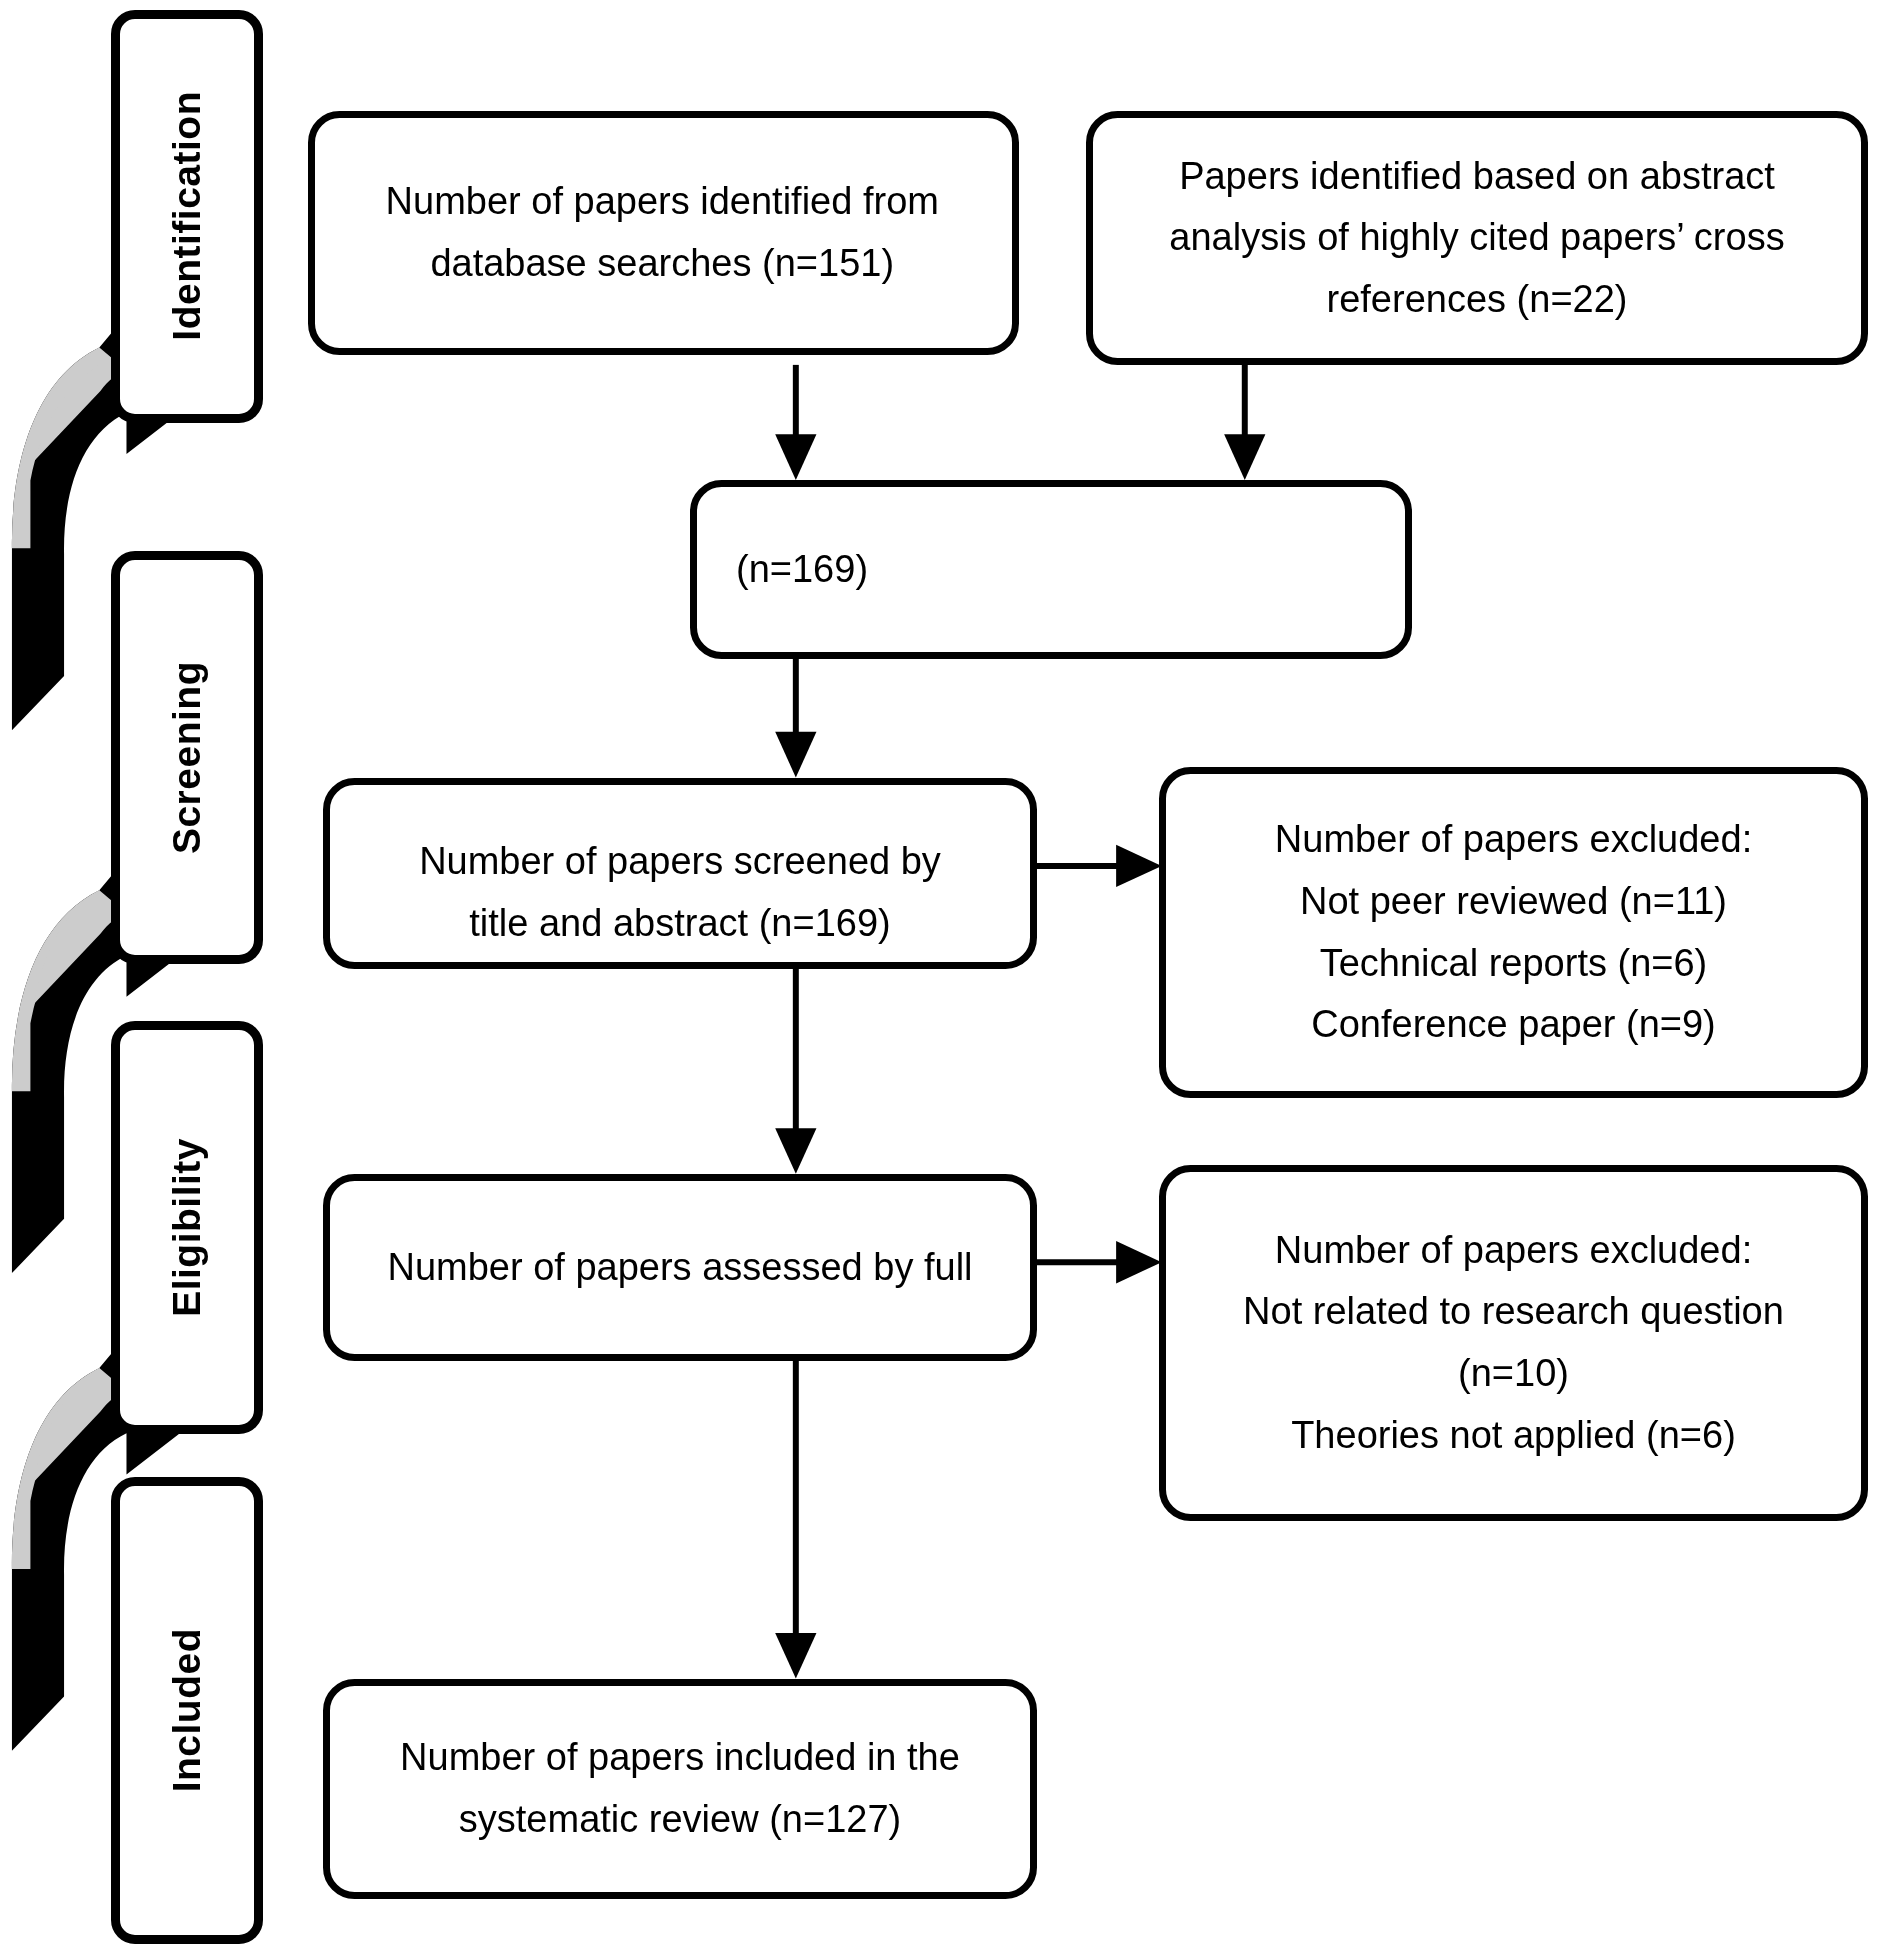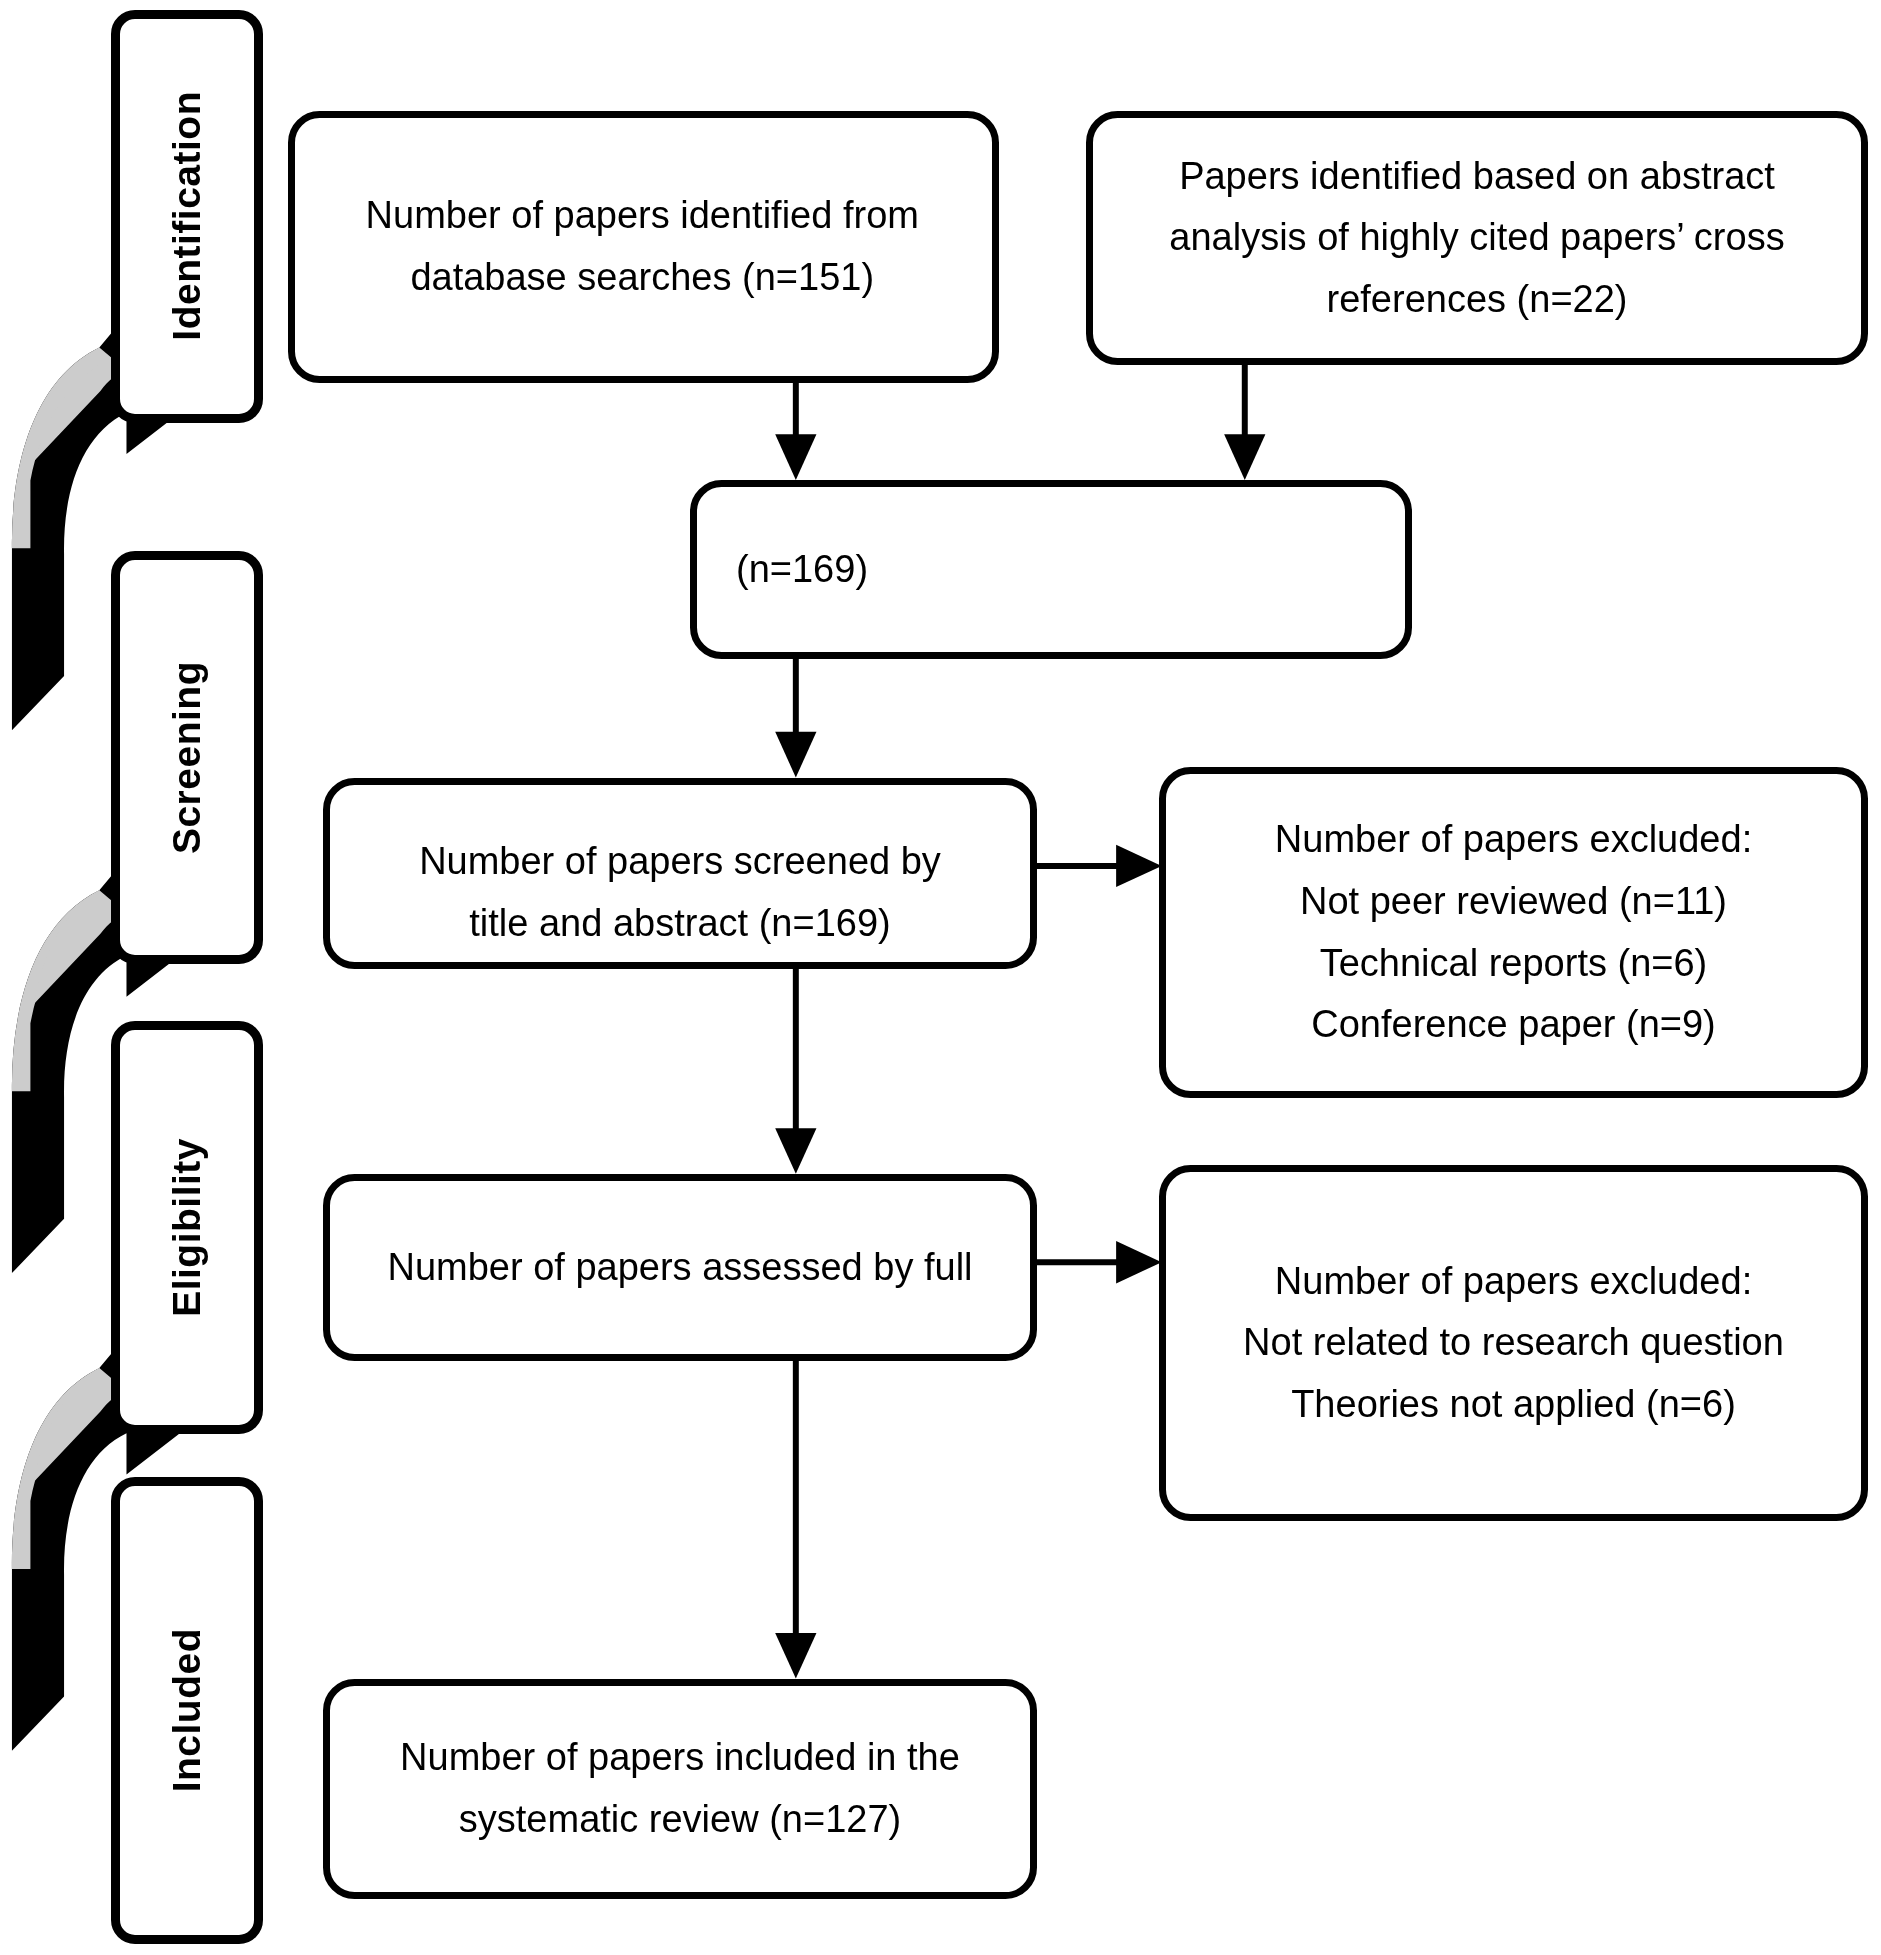--- a/index.html
+++ b/index.html
@@ -173,21 +173,21 @@
   </div>
 
   <div class="slab" style="left:111px; top:1021px; width:152px; height:413px;">
     <span class="vt">Eligibility</span>
   </div>
 
   <div class="slab" style="left:111px; top:1477px; width:152px; height:467px;">
     <span class="vt">Included</span>
   </div>
 
-  <div class="fbox" style="left:288px; top:111px; width:711px; height:272px;padding-left:16px;">
+  <div class="fbox" style="left:308px; top:111px; width:711px; height:244px;padding-left:16px;">
     <span class="txt">
       <span class="ln">Number of papers identified from</span>
       <span class="ln">database searches (n=151)</span>
     </span>
   </div>
 
   <div class="fbox" style="left:1086px; top:111px; width:782px; height:254px;">
     <span class="txt">
       <span class="ln">Papers identified based on abstract</span>
       <span class="ln">analysis of highly cited papers’ cross</span>
@@ -220,20 +220,21 @@
   <div class="fbox" style="left:323px; top:1174px; width:714px; height:187px;">
     <span class="txt">
       <span class="ln">Number of papers assessed by full</span>
     </span>
   </div>
 
   <div class="fbox" style="left:1159px; top:1165px; width:709px; height:356px;">
     <span class="txt">
       <span class="ln">Number of papers excluded:</span>
       <span class="ln">Not related to research question</span>
+      <span class="ln">(n=10)</span>
       <span class="ln">Theories not applied (n=6)</span>
     </span>
   </div>
 
   <div class="fbox" style="left:323px; top:1679px; width:714px; height:220px;">
     <span class="txt">
       <span class="ln">Number of papers included in the</span>
       <span class="ln">systematic review (n=127)</span>
     </span>
   </div>

